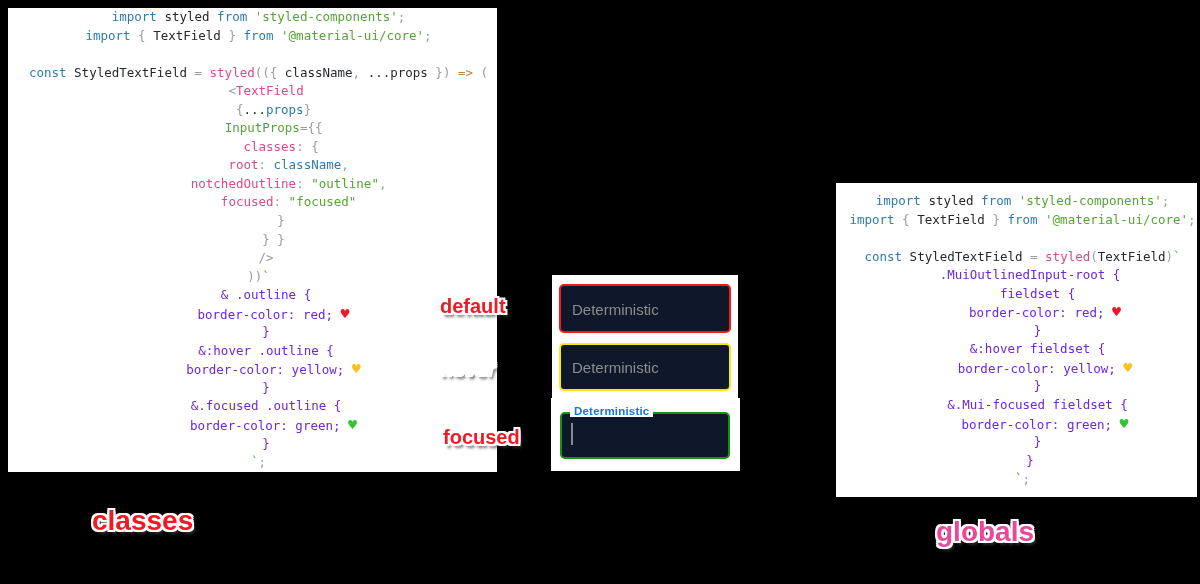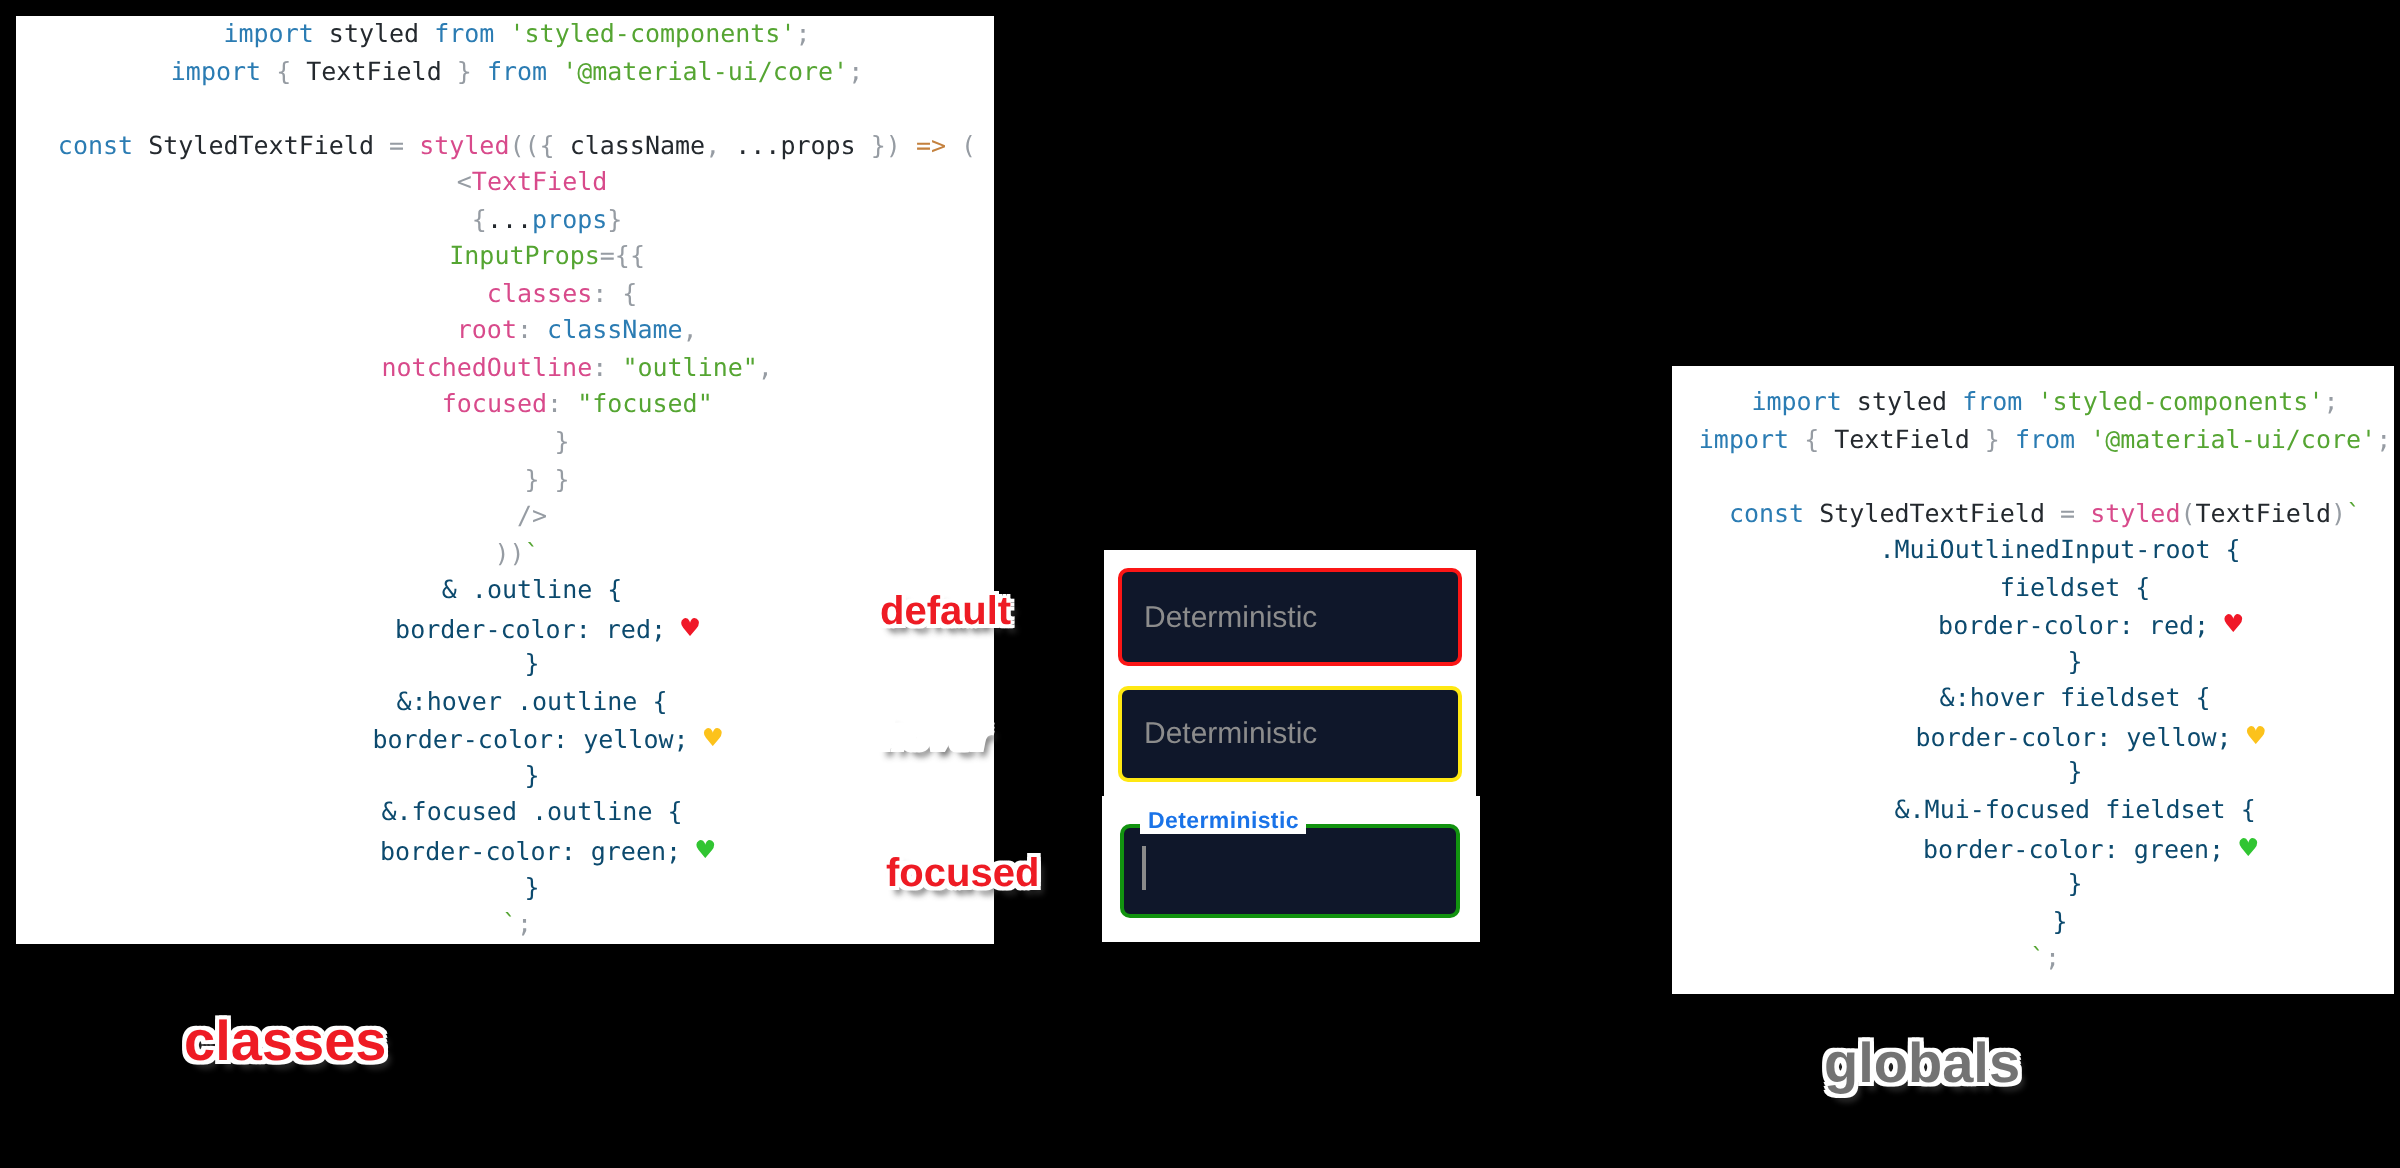--- a/index.html
+++ b/index.html
@@ -9,21 +9,21 @@
   
   .code-panel{position:absolute;background:#fff;font-family:"DejaVu Sans Mono",monospace;
               font-size:12.5px;line-height:18.56px;color:#24292e;white-space:pre;
               box-sizing:border-box;text-align:center;}
   .code-panel.left{left:8px;top:8px;width:489px;height:464px;padding:0 0 0 12px;}
   .code-panel.right{left:836px;top:183px;width:361px;height:314px;padding:9px 0 0 12px;}
   .code-line{height:18.56px;}
   .tok-kw{color:#2b7cb3;}
   .tok-id{color:#24292e;}
   .tok-str{color:#55a532;}
-  .tok-css{color:#0c4a6e;}
+  .tok-css{color:#6d28d9;}
   .tok-pink{color:#d84a8b;}
   .tok-gray{color:#969ca3;}
   .tok-orange{color:#c4813e;}
   .tok-heart-red{color:#f01828;font-size:15px;}
   .tok-heart-yellow{color:#fcc21b;font-size:15px;}
   .tok-heart-green{color:#31c532;font-size:15px;}
 
   
   .demo-panel{position:absolute;background:#fff;}
   .demo-panel.top{left:552px;top:275px;width:186px;height:123px;}
@@ -76,15 +76,15 @@
   <div class="mui-field f-focused" style="border-color: rgb(18, 147, 15);">
     <span class="notch-label" style="color: rgb(26, 115, 232);">Deterministic</span>
     <span class="caret"></span>
   </div>
 
   <div class="anno state default" style="color: rgb(238, 27, 36);">default</div>
   <div class="anno state hover" style="color: #ffffff; font-style: italic;">hover</div>
   <div class="anno state focused" style="color: rgb(238, 27, 36);">focused</div>
 
   <div class="anno big classes" style="color: rgb(238, 27, 36);">classes</div>
-  <div class="anno big globals" style="color: #737373;">globals</div>
+  <div class="anno big globals" style="color: #ec4899; margin-left: 24px;">globals</div>
 
 </div>
 
 </body></html>

